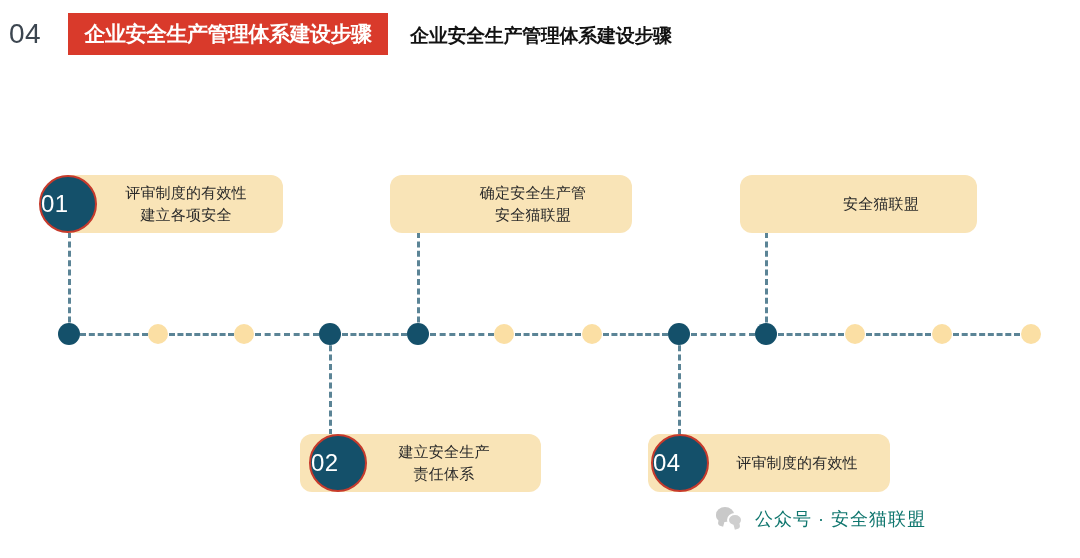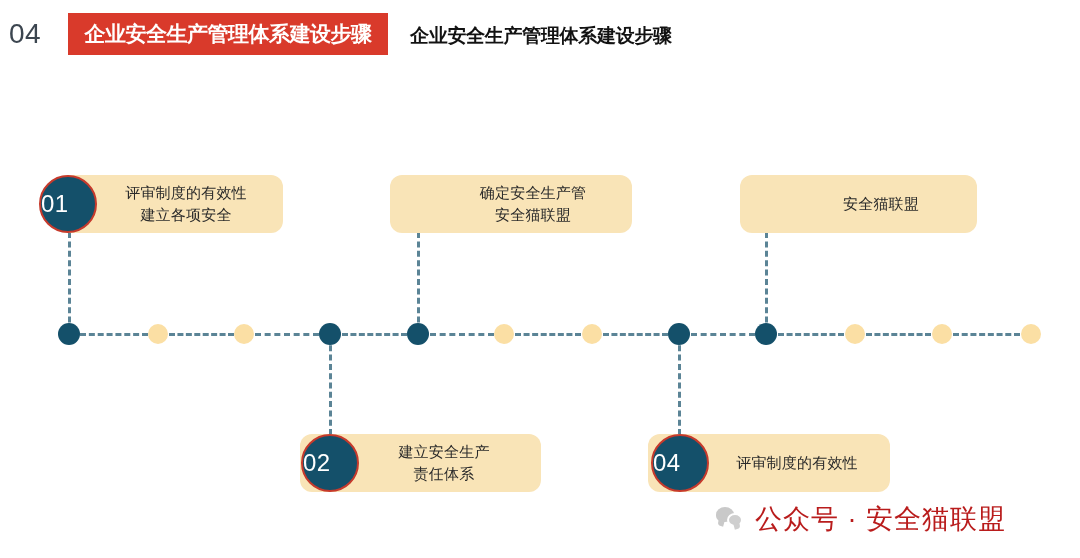--- a/index.html
+++ b/index.html
@@ -152,22 +152,22 @@
   #watermark-icon .bub-b:after {
     content: "";
     position: absolute;
     right: 1px; bottom: -4px;
     width: 6px; height: 6px;
     background: #cfcfcf;
     border-radius: 0 0 60% 0;
     transform: rotate(-15deg);
   }
   #watermark-text {
-    font-size: 27px;
-    color: #b91c1c;
+    font-size: 18px;
+    color: #0f766e;
     letter-spacing: 1px;
     white-space: nowrap;
     line-height: 30px;
   }
 </style>
 </head>
 <body>
 
 <div id="header">
 
@@ -246,21 +246,21 @@
   </div>
 
   <div class="step" style="left:260px; top:348px; width:300px;">
     <div class="step-box" style="left:40px; width:241px;"></div>
     <div class="step-label" style="left:90px; width:188px;">
       <div>
         <div>建立安全生产</div>
         <div>责任体系</div>
       </div>
     </div>
-    <div class="step-circle" style="left:41px; top:0;">
+    <div class="step-circle" style="left:49px; top:0;">
       <span class="step-num">02</span>
     </div>
   </div>
 
   <div class="step" style="left:610px; top:348px; width:300px;">
     <div class="step-box" style="left:38px; width:242px;"></div>
     <div class="step-label" style="left:95px; width:184px;align-items:center;">
       <div>
         <div>评审制度的有效性</div>
       </div>

